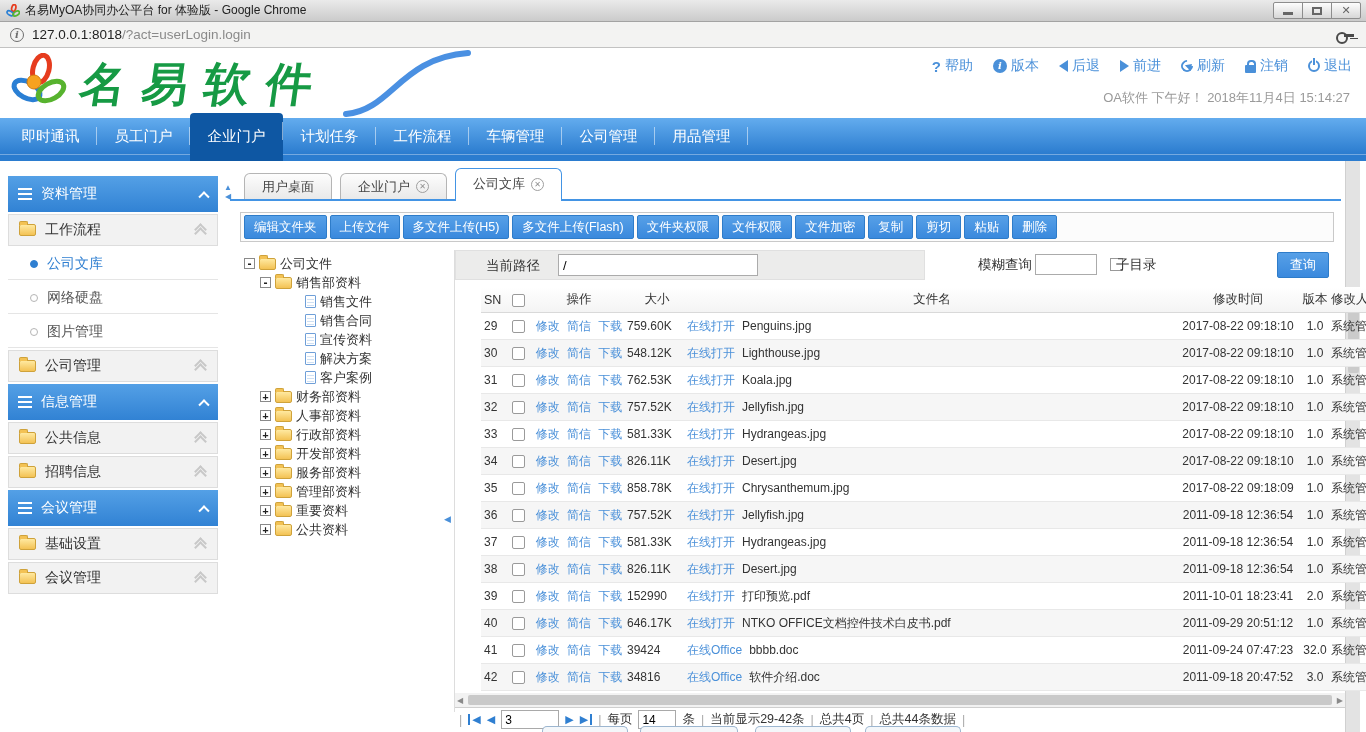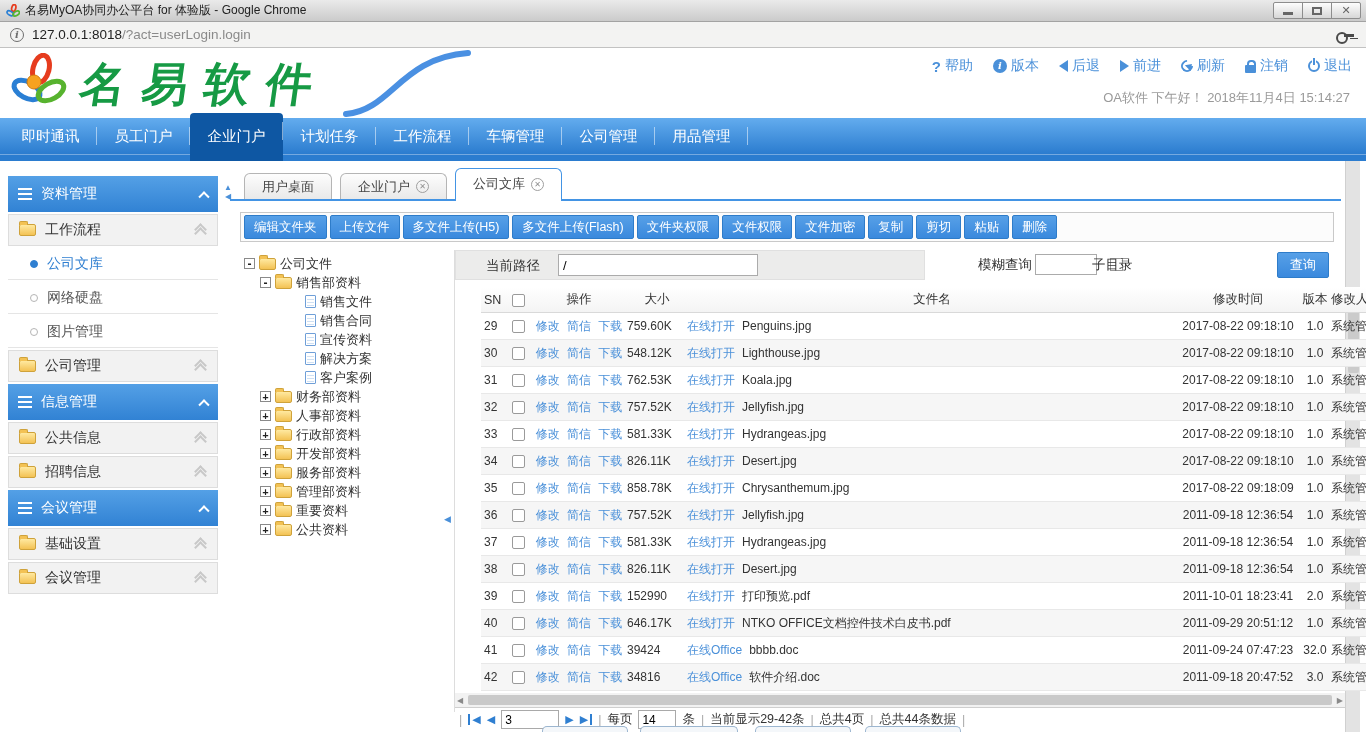--- a/index.html
+++ b/index.html
@@ -120,21 +120,21 @@
 
   
   .filterbar { position:absolute; left:455px; top:89px; width:880px; height:31px; font-size:13.5px; color:#333; }
   .pathbox { position:absolute; left:0; top:0; width:470px; height:30px; background:#ececeb; border:1px solid #e0e0e0; }
   .flabel.pathl { position:absolute; left:30px; top:6px; }
   .finput { border:1px solid #ababab; background:#fff; font-size:13px; font-family:inherit; padding:0 4px; }
   .pathinput { position:absolute; left:102px; top:3px; width:200px; height:22px; }
   .flabel.fuzzy { position:absolute; left:523px; top:6px; }
   .fuzzyinput { position:absolute; left:580px; top:4px; width:62px; height:21px; }
   .fcheck { position:absolute; left:655px; top:8px; width:13px; height:13px; border:1px solid #999; background:#fff; cursor:pointer; }
-  .flabel.sub { position:absolute; left:637px; top:6px; }
+  .flabel.sub { position:absolute; left:661px; top:6px; }
   .fbtn { position:absolute; left:822px; top:2px; width:52px; height:26px; background:linear-gradient(#57a0e7,#3a89dd);
     color:#fff; border:1px solid #2e7cc9; border-radius:2px; font-size:13px; font-family:inherit; cursor:pointer; }
 
   
   .tablewrap { position:absolute; left:481px; top:126px; width:890px; }
   .thead { display:flex; height:26px; align-items:center; border-bottom:1px solid #d9d9d9;
     background:linear-gradient(#fff,#f4f4f4); font-size:12.5px; color:#333; }
   .trow { display:flex; height:27px; align-items:center; border-bottom:1px solid #e8e8e8; font-size:12px; color:#333; }
   .trow:nth-child(even) { background:#f6f6f6; }
   .c { flex:none; } 

